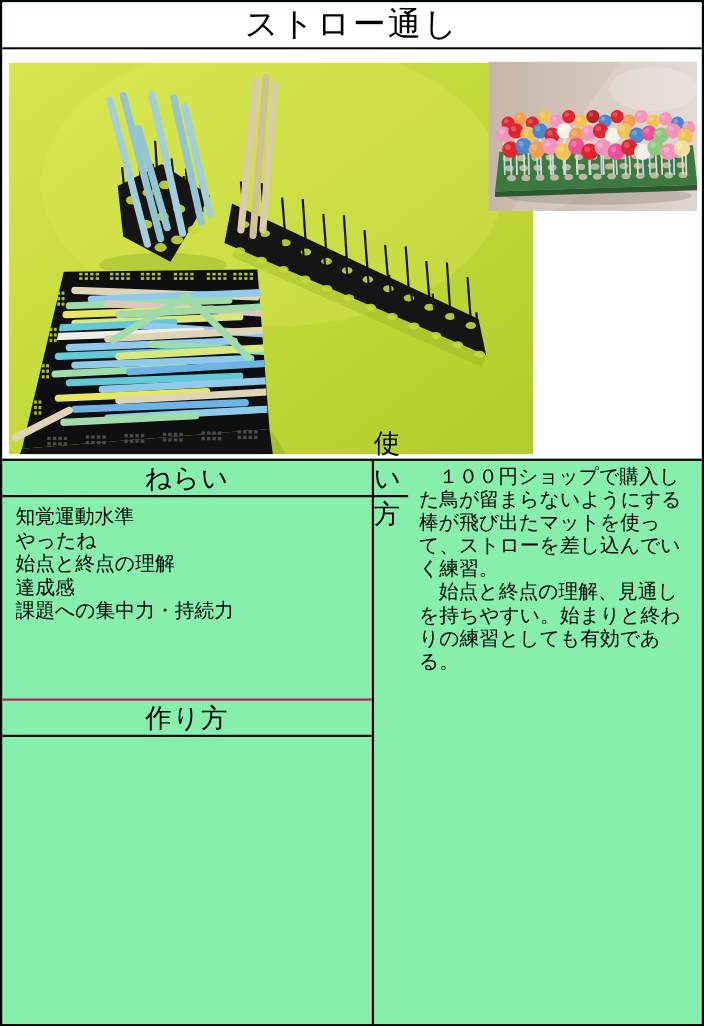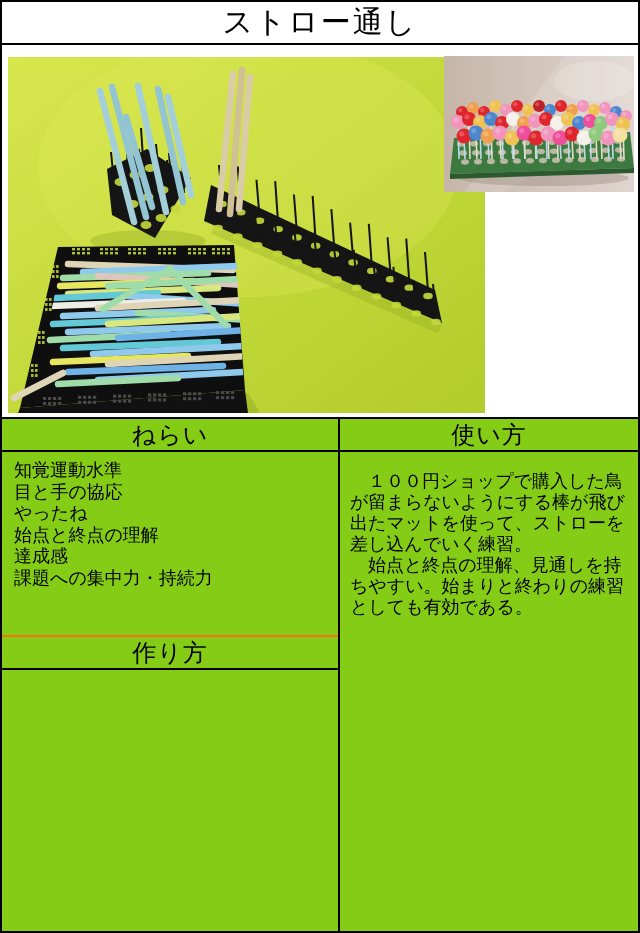--- a/index.html
+++ b/index.html
@@ -1,36 +1,36 @@
 <!DOCTYPE html>
 <html><head>
 <meta charset="utf-8">
 <style>
   html,body{margin:0;padding:0;background:#fff;}
   .page{position:relative;width:640px;height:933px;box-sizing:border-box;
-        border:2px solid #000;background:#84cc16;overflow:hidden;
+        border:2px solid #000;background:#86efac;overflow:hidden;
         font-family:"DejaVu Sans","Liberation Sans",sans-serif;color:#000;}
   .title-bar{position:absolute;left:0;top:0;width:100%;height:41px;
         border-bottom:2px solid #000;display:flex;align-items:center;justify-content:center;
         font-size:30px;letter-spacing:2px;background:#fff;}
   .photo-area{position:absolute;left:0;top:43px;width:636px;height:372px;background:#fff;}
   .main-photo{position:absolute;left:6px;top:12px;width:477px;height:356px;}
   .inset-photo{position:absolute;left:442px;top:11px;width:190px;height:136px;}
   .main-photo svg,.inset-photo svg{display:block;}
   .table{position:absolute;left:0;top:415px;width:636px;height:514px;
         border-top:2px solid #000;display:flex;}
   .col-left{width:358px;border-right:2px solid #000;display:flex;flex-direction:column;box-sizing:border-box;}
-  .col-right{width:316px;display:flex;flex-direction:column;}
+  .col-right{width:316px;display:flex;flex-direction:row;}
   .cell-header{height:31px;flex:0 0 31px;border-bottom:2px solid #000;
         display:flex;align-items:center;justify-content:center;font-size:24px;letter-spacing:1px;}
-  .cell-header.mid{border-top:2px solid #f97316;}
+  .cell-header.mid{border-top:2px solid #be185d;}
   .nerai-body{height:183px;flex:0 0 183px;padding:7px 8px 0 12px;box-sizing:border-box;}
   .body-text{font-size:18px;line-height:21px;word-break:break-all;}
   .nerai-body .body-text{line-height:21.5px;}
-  .free-body{flex:1 1 auto;padding:18px 6px 0 10px;box-sizing:border-box;}
+  .free-body{flex:1 1 auto;padding:4px 6px 0 10px;box-sizing:border-box;}
   .free-body p{margin:0;}
 </style>
 </head>
 <body>
 
 <div class="page">
 
   <div class="title-bar">
     <span>ストロー通し</span>
   </div>
@@ -490,21 +490,20 @@
     </div>
   </div>
 
   <div class="table">
     <div class="col-left">
       <div class="cell-header">
         <span>ねらい</span>
       </div>
       <div class="nerai-body">
         <div class="body-text">知覚運動水準</div>
-        <div class="body-text">目と手の協応</div>
         <div class="body-text">やったね</div>
         <div class="body-text">始点と終点の理解</div>
         <div class="body-text">達成感</div>
         <div class="body-text">課題への集中力・持続力</div>
       </div>
       <div class="cell-header mid">
         <span>作り方</span>
       </div>
     </div>
     <div class="col-right">

